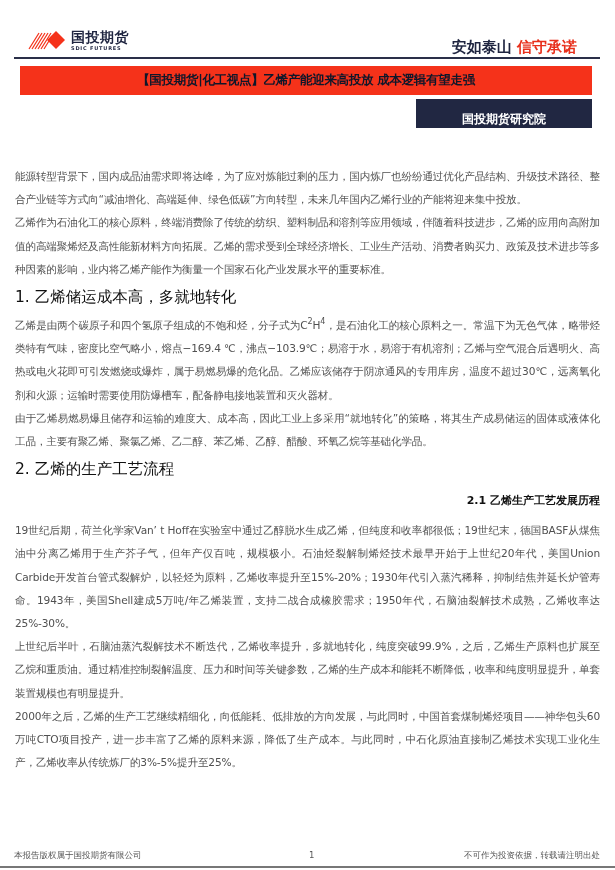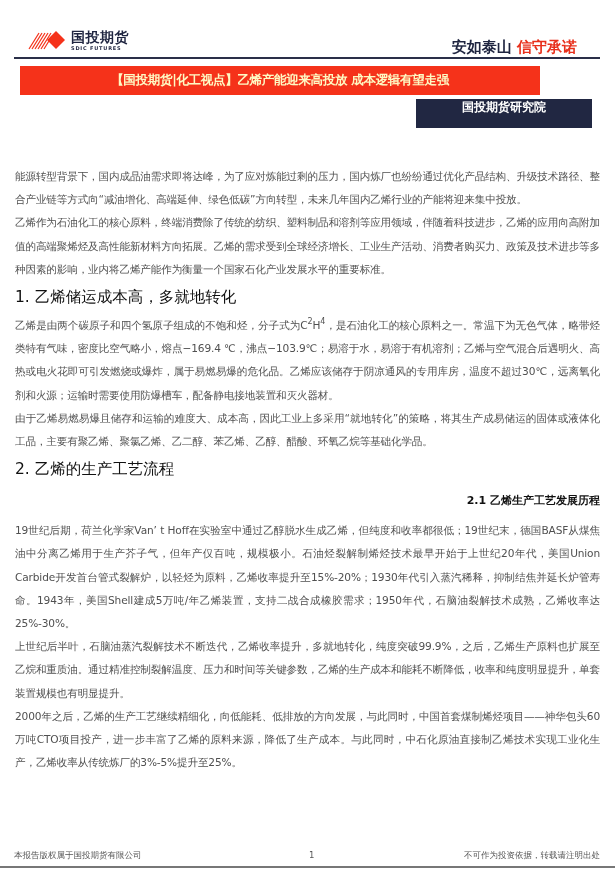--- a/index.html
+++ b/index.html
@@ -11,28 +11,28 @@
   }
   .logo { position: absolute; left: 27px; top: 28px; height: 24px; display: flex; align-items: center; }
   .logo-mark { width: 40px; height: 22px; position: relative; }
   .logo-text { margin-left: 4px; display: flex; flex-direction: column; line-height: 1; }
   .logo-cn { font-size: 14px; font-weight: bold; color: #1f2540; letter-spacing: 0.5px; }
   .logo-en { font-size: 5px; font-weight: bold; color: #1f2540; letter-spacing: 0.8px; margin-top: 2px; }
   .slogan { position: absolute; right: 38px; top: 38px; font-size: 15px; font-weight: bold; color: #1f2540; }
   .slogan .red { color: #e8301c; }
   .header-rule { position: absolute; left: 14px; top: 57px; width: 586px; height: 2px; background: #2a2f48; }
   .banner {
-    position: absolute; left: 20px; top: 66px; width: 520px; height: 29px;
-    background: #f5321a; color: #fef9c3; font-size: 12.5px; font-weight: bold;
+    position: absolute; left: 20px; top: 66px; width: 572px; height: 29px;
+    background: #f5321a; color: #0f172a; font-size: 12.5px; font-weight: bold;
     display: flex; align-items: center; justify-content: center; letter-spacing: -0.3px;
   }
   .dept {
     position: absolute; left: 416px; top: 99px; width: 176px; height: 29px;
     background: #212742; color: #fff; font-size: 12px; font-weight: bold;
-    display: flex; align-items: flex-start; justify-content: center;
+    display: flex; align-items: flex-end; justify-content: center;
   }
   .content { position: absolute; left: 15px; top: 165px; width: 585px; }
   .content p {
     margin: 0; font-size: 10.6px; line-height: 23.2px; color: #505050; letter-spacing: -0.15px;
     text-align: justify;
   }
   .content h2 { margin: 2px 0 2px; font-size: 15.5px; line-height: 29px; font-weight: normal; color: #111; }
   .content h3 { margin: 0 0 4px; font-size: 11px; line-height: 29px; font-weight: bold; color: #111; text-align: right; }
   sup { font-size: 8px; line-height: 0; }
   .footer { position: absolute; left: 14px; top: 848px; width: 586px; height: 16px; font-size: 8.5px; color: #555; }

